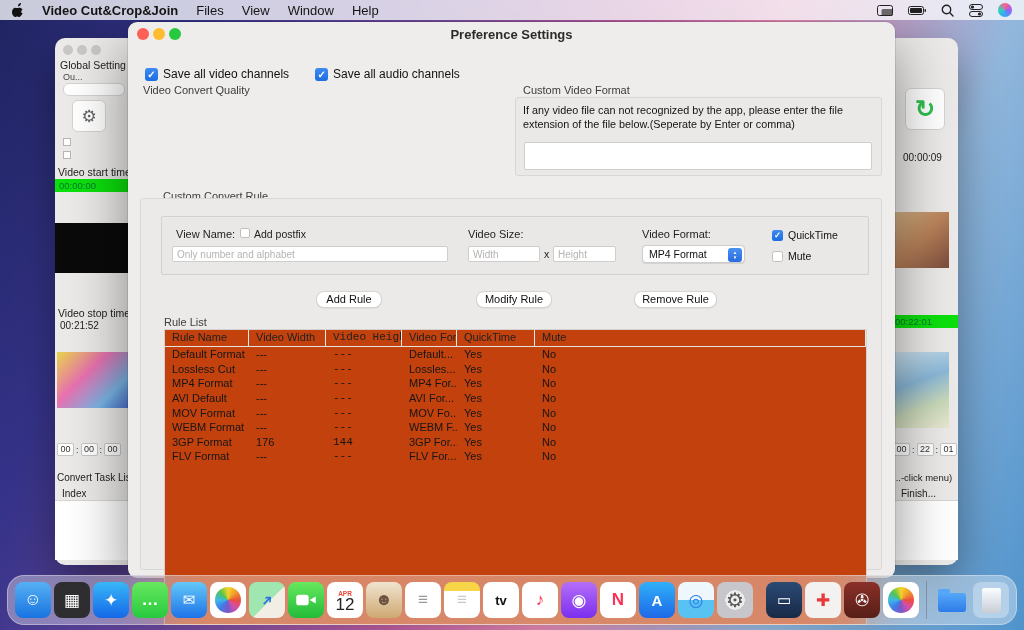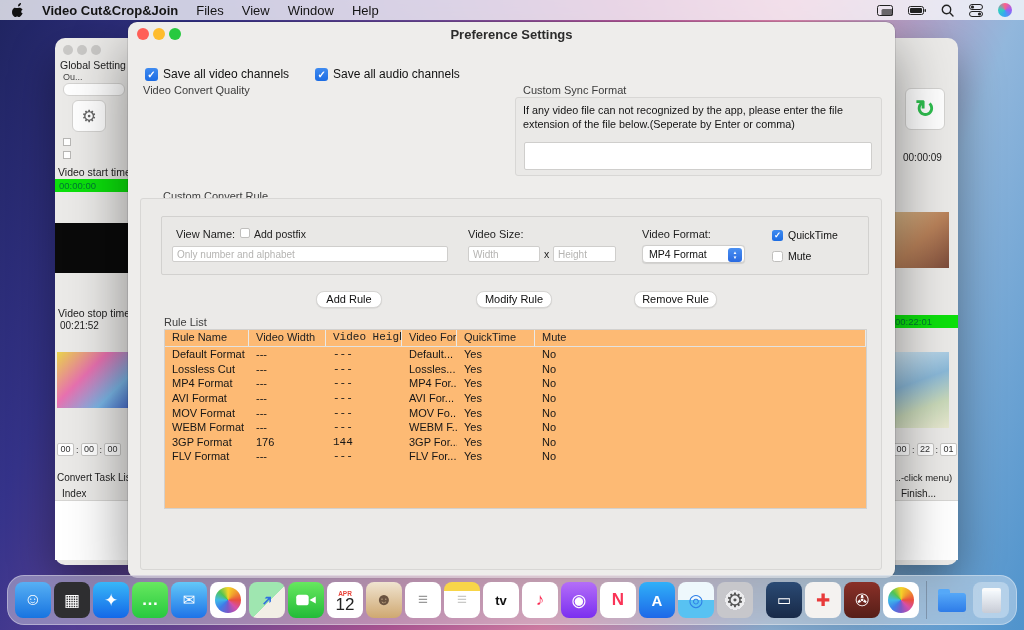--- a/index.html
+++ b/index.html
@@ -90,22 +90,22 @@
     border:1px solid #cfcecc; border-radius:4px; font-size:10.5px; color:#111;
     display:flex; align-items:center; padding-left:6px; box-shadow:0 .5px 1px rgba(0,0,0,.1); }
   .pop-step { position:absolute; right:2px; top:1.5px; width:14px; height:14px; border-radius:3px;
     background:linear-gradient(#4a90f2,#2a6ae0); display:flex; flex-direction:column;
     align-items:center; justify-content:center; color:#fff; font-size:4.5px; line-height:5px; }
 
   .rbtn { position:absolute; height:17px; background:#fff; border:1px solid #d6d5d3;
     border-radius:8px; font-size:11px; line-height:15px; text-align:center; color:#111;
     box-shadow:0 .5px 1px rgba(0,0,0,.1); }
 
-  .rtable { position:absolute; left:23px; top:130px; width:703px; height:180px;
-    background:#fdba74; border:1px solid #d2d1cf; overflow:hidden; }
+  .rtable { position:absolute; left:23px; top:130px; width:703px; height:296px;
+    background:#c2410c; border:1px solid #d2d1cf; overflow:hidden; }
   .thead { display:flex; height:17px; border-bottom:1px solid #e3e3e1; font-size:11px; color:#222; }
   .th { padding:1px 0 0 7px; border-right:1px solid #e9e9e7; white-space:nowrap; overflow:hidden; }
   .trow { display:flex; height:14.6px; align-items:center; font-size:11px; color:#161616; }
   .tc { padding-left:7px; white-space:nowrap; overflow:hidden; }
   .c0{width:84px;} .c1{width:77px;} .c2{width:76px;font-family:Liberation Mono, monospace;} .c3{width:55px;} .c4{width:78px;} .c5{flex:1;}
 
   
   .dock { position:absolute; left:50%; bottom:5px; transform:translateX(-50%); z-index:60;
     display:flex; align-items:center; gap:3px; padding:5px 7px;
     background:rgba(250,250,252,.38); border:.5px solid rgba(255,255,255,.35);
@@ -242,21 +242,21 @@
       <span>Save all video channels</span>
     </label>
     <label class="cb">
       <span class="box on">✓</span>
       <span>Save all audio channels</span>
     </label>
   </div>
 
   <div class="grp-title" style="left:15px;top:62px">Video Convert Quality</div>
 
-  <div class="grp-title" style="left:395px;top:62px">Custom Sync Format</div>
+  <div class="grp-title" style="left:395px;top:62px">Custom Video Format</div>
   <div class="grp-box" style="left:387px;top:75px;width:367px;height:79px">
     <div class="desc">If any video file can not recognized by the app, please enter the file extension of the file below.(Seperate by Enter or comma)</div>
     <input class="fmt-input" value="" style="">
   </div>
 
   <div class="grp-title" style="left:35px;top:168px">Custom Convert Rule</div>
   <div class="ccr-box">
     <div class="rbs-panel">
       <span class="lbl" style="left:14px;top:11px">View Name:</span>
       <span class="box off xs" style="position:absolute;left:78px;top:11px"></span>
@@ -321,21 +321,21 @@
         </div>
           <div class="trow">
           <span class="tc c0">MP4 Format</span>
           <span class="tc c1">---</span>
           <span class="tc c2">---</span>
           <span class="tc c3">MP4 For...</span>
           <span class="tc c4">Yes</span>
           <span class="tc c5">No</span>
         </div>
           <div class="trow">
-          <span class="tc c0">AVI Format</span>
+          <span class="tc c0">AVI Default</span>
           <span class="tc c1">---</span>
           <span class="tc c2">---</span>
           <span class="tc c3">AVI For...</span>
           <span class="tc c4">Yes</span>
           <span class="tc c5">No</span>
         </div>
           <div class="trow">
           <span class="tc c0">MOV Format</span>
           <span class="tc c1">---</span>
           <span class="tc c2">---</span>

